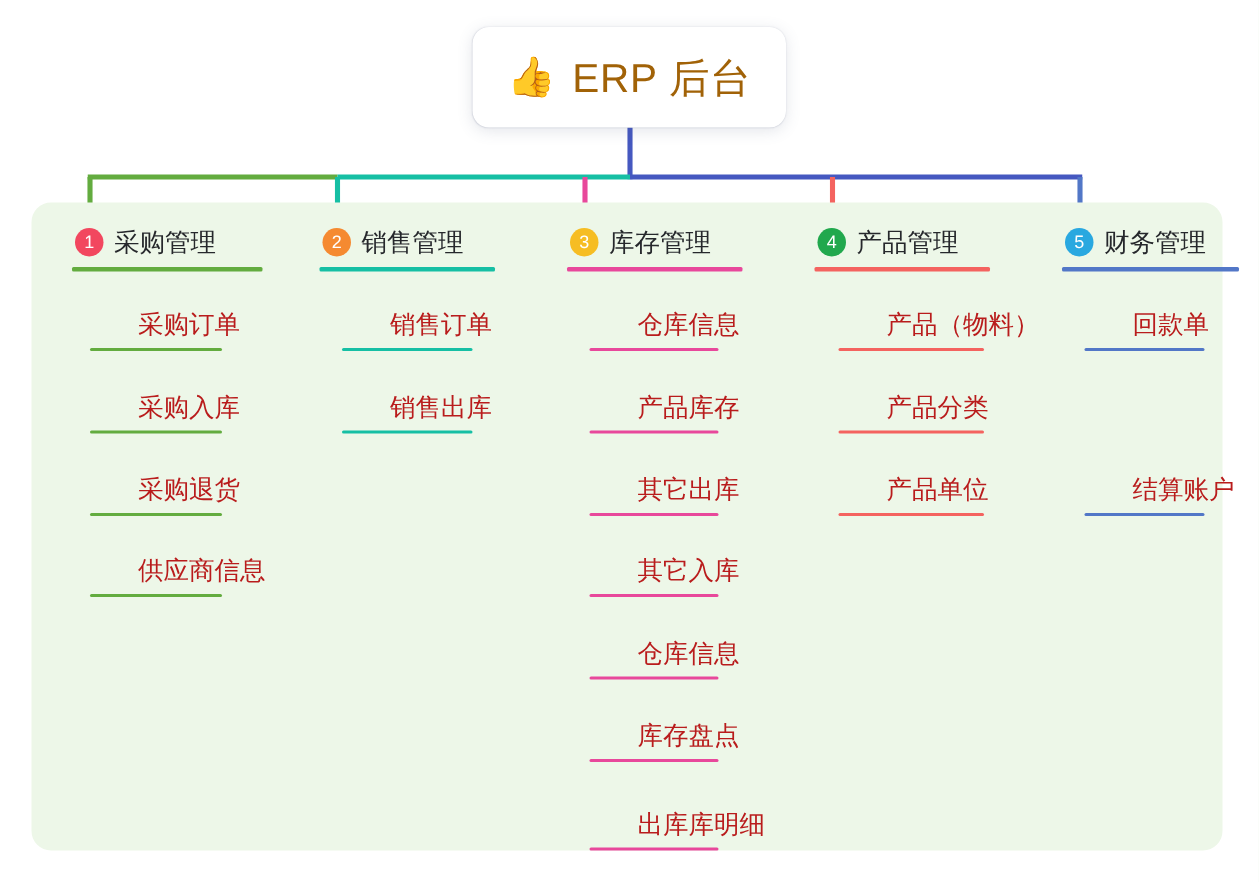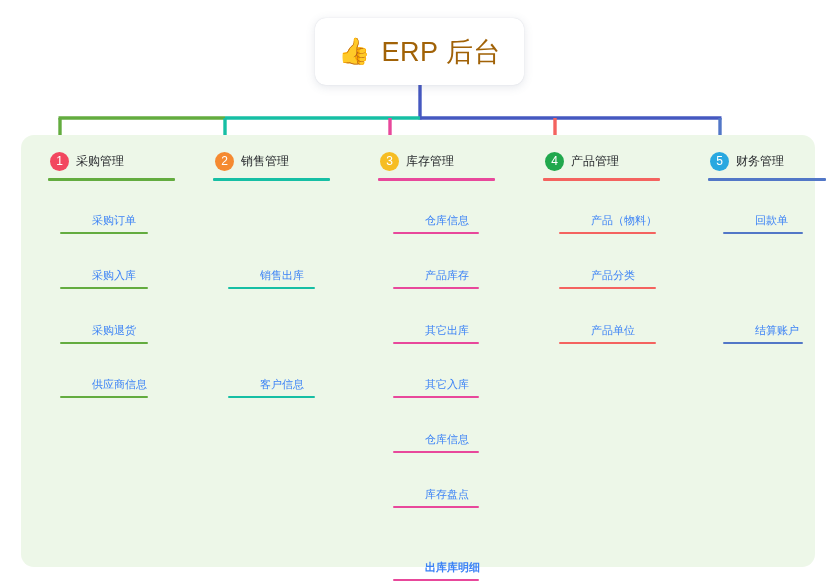--- a/index.html
+++ b/index.html
@@ -94,42 +94,42 @@
     height: 19px;
     border-radius: 50%;
     color: #ffffff;
     font-size: 12px;
     line-height: 19px;
     text-align: center;
     flex: 0 0 auto;
     font-weight: normal;
   }
   .col-title {
-    font-size: 12px;
+    font-size: 17px;
     color: #26282c;
     white-space: nowrap;
   }
   .head-rule {
     position: absolute;
     left: 18px;
     height: 3px;
     border-radius: 1px;
   }
 
   
   .leaf {
     position: absolute;
     white-space: nowrap;
   }
   .leaf-label {
     position: absolute;
     left: 32px;
     bottom: 6px;
-    font-size: 11px;
-    color: #3b82f6;
+    font-size: 17px;
+    color: #b91c1c;
     white-space: nowrap;
   }
   .leaf-rule {
     position: absolute;
     left: 0;
     bottom: 0;
     height: 2px;
     border-radius: 1px;
   }
 </style>
@@ -185,28 +185,28 @@
           <span class="leaf-label">供应商信息</span>
           <div class="leaf-rule" style="width: 88px; background: rgb(99, 172, 63);"></div>
         </div>
       </div>
       <div class="column" style="left: 195px; top: 148px;">
         <div class="col-head">
           <span class="badge" style="background: rgb(245, 138, 49);">2</span>
           <span class="col-title">销售管理</span>
         </div>
         <div class="head-rule" style="top: 30px; width: 117px; background: rgb(22, 191, 164);"></div>
+        <div class="leaf" style="left: 33px; top: 56px; width: 87px; height: 30px;">
+          <span class="leaf-label">销售订单</span>
+          <div class="leaf-rule" style="width: 87px; background: rgb(22, 191, 164);"></div>
+        </div>
         <div class="leaf" style="left: 33px; top: 110.8px; width: 87px; height: 30px;">
           <span class="leaf-label">销售出库</span>
           <div class="leaf-rule" style="width: 87px; background: rgb(22, 191, 164);"></div>
         </div>
-        <div class="leaf" style="left: 33px; top: 220.4px; width: 87px; height: 30px;">
-          <span class="leaf-label">客户信息</span>
-          <div class="leaf-rule" style="width: 87px; background: rgb(22, 191, 164);"></div>
-        </div>
       </div>
       <div class="column" style="left: 360px; top: 148px;">
         <div class="col-head">
           <span class="badge" style="background: rgb(246, 189, 35);">3</span>
           <span class="col-title">库存管理</span>
         </div>
         <div class="head-rule" style="top: 30px; width: 117px; background: rgb(232, 72, 155);"></div>
         <div class="leaf" style="left: 33px; top: 56px; width: 86px; height: 30px;">
           <span class="leaf-label">仓库信息</span>
           <div class="leaf-rule" style="width: 86px; background: rgb(232, 72, 155);"></div>
@@ -224,21 +224,21 @@
           <div class="leaf-rule" style="width: 86px; background: rgb(232, 72, 155);"></div>
         </div>
         <div class="leaf" style="left: 33px; top: 275.2px; width: 86px; height: 30px;">
           <span class="leaf-label">仓库信息</span>
           <div class="leaf-rule" style="width: 86px; background: rgb(232, 72, 155);"></div>
         </div>
         <div class="leaf" style="left: 33px; top: 330px; width: 86px; height: 30px;">
           <span class="leaf-label">库存盘点</span>
           <div class="leaf-rule" style="width: 86px; background: rgb(232, 72, 155);"></div>
         </div>
-        <div class="leaf" style="left: 33px; top: 403px; width: 86px; height: 30px; font-weight: bold;">
+        <div class="leaf" style="left: 33px; top: 389px; width: 86px; height: 30px;">
           <span class="leaf-label">出库库明细</span>
           <div class="leaf-rule" style="width: 86px; background: rgb(232, 72, 155);"></div>
         </div>
       </div>
       <div class="column" style="left: 525px; top: 148px;">
         <div class="col-head">
           <span class="badge" style="background: rgb(33, 168, 77);">4</span>
           <span class="col-title">产品管理</span>
         </div>
         <div class="head-rule" style="top: 30px; width: 117px; background: rgb(244, 99, 95);"></div>

